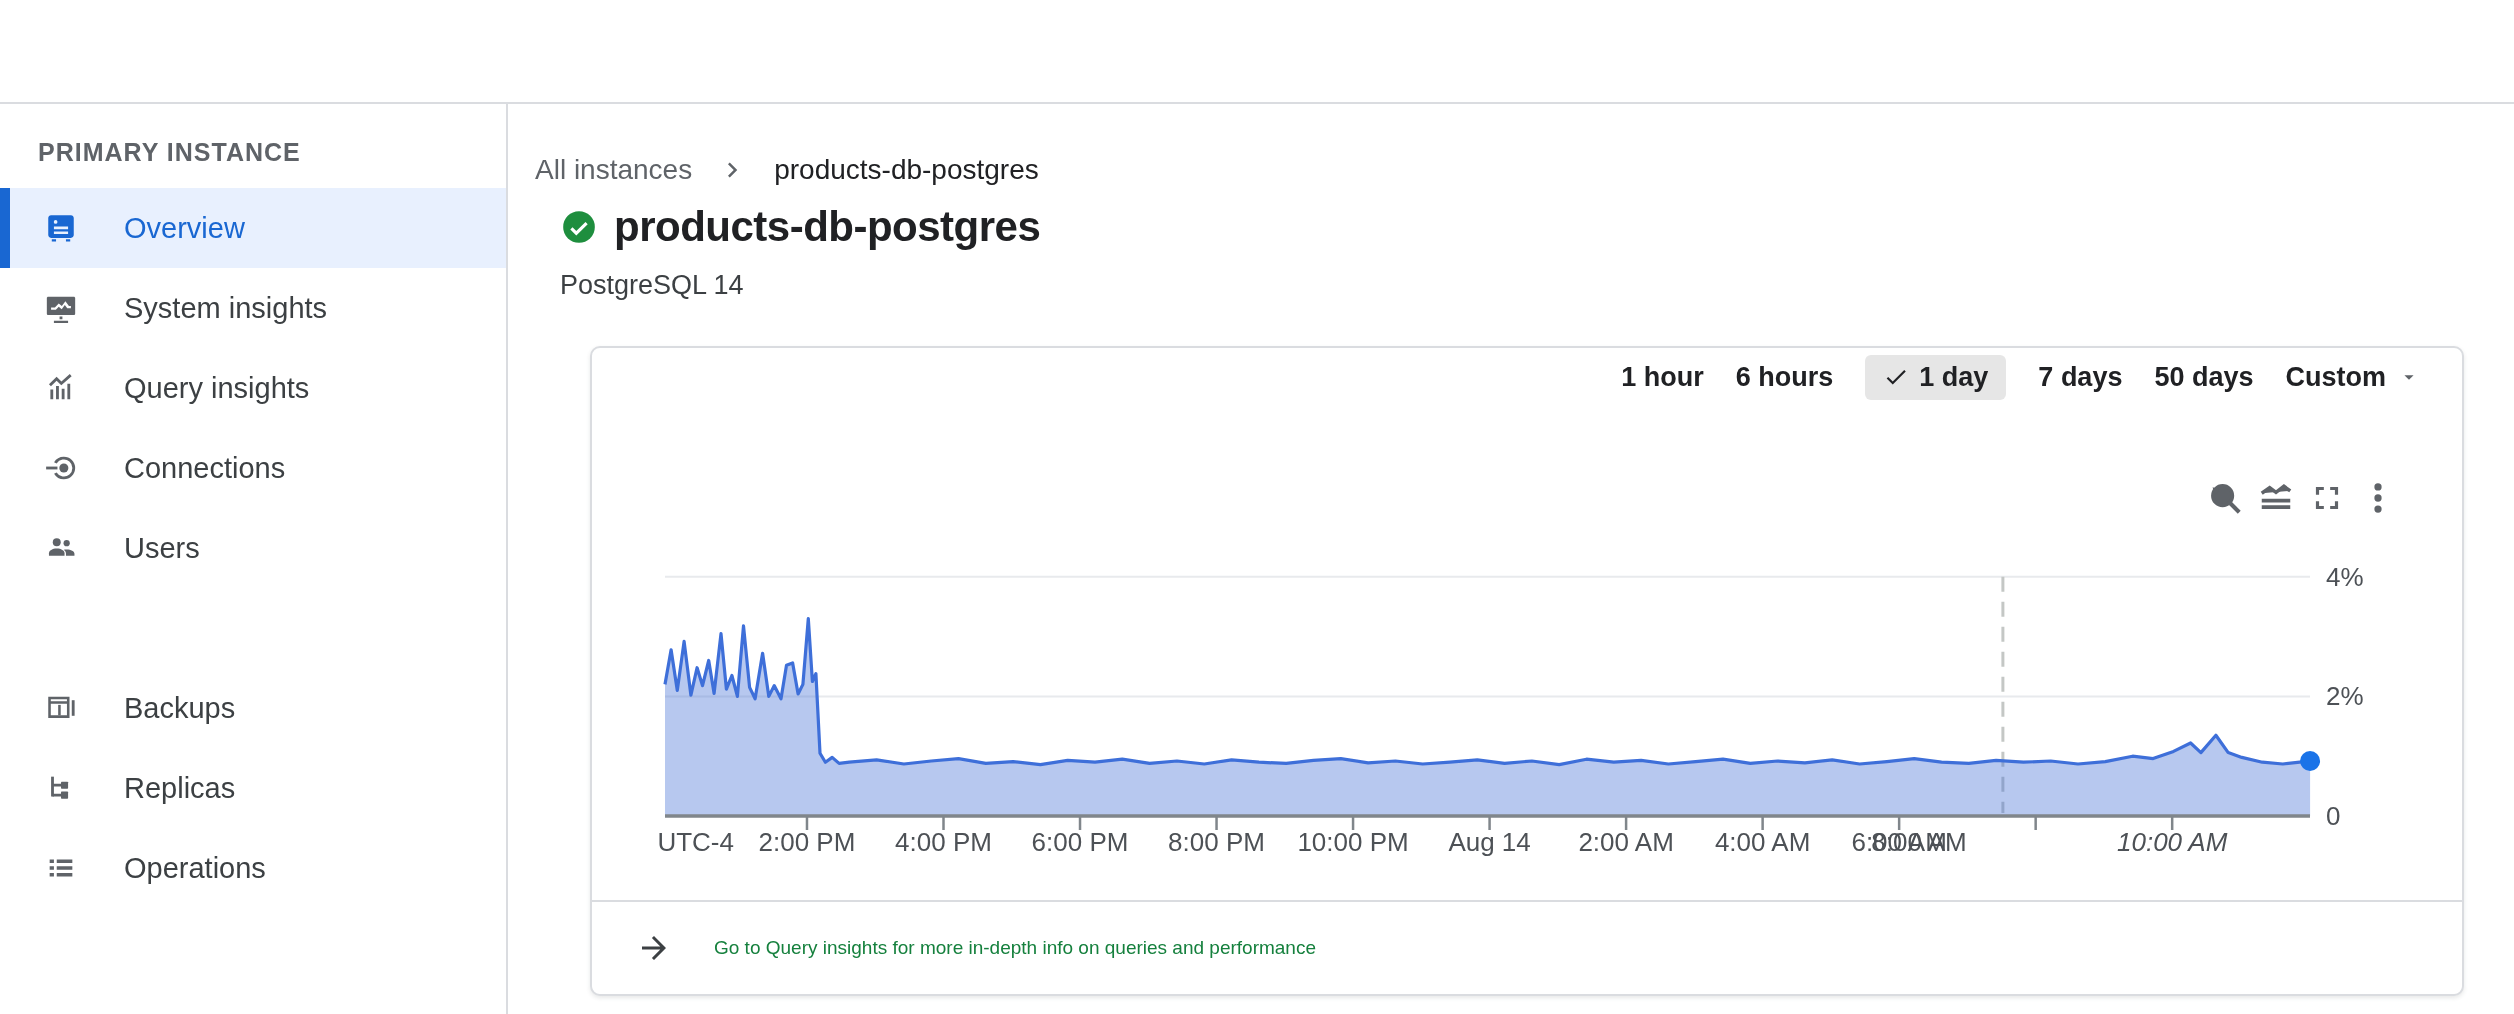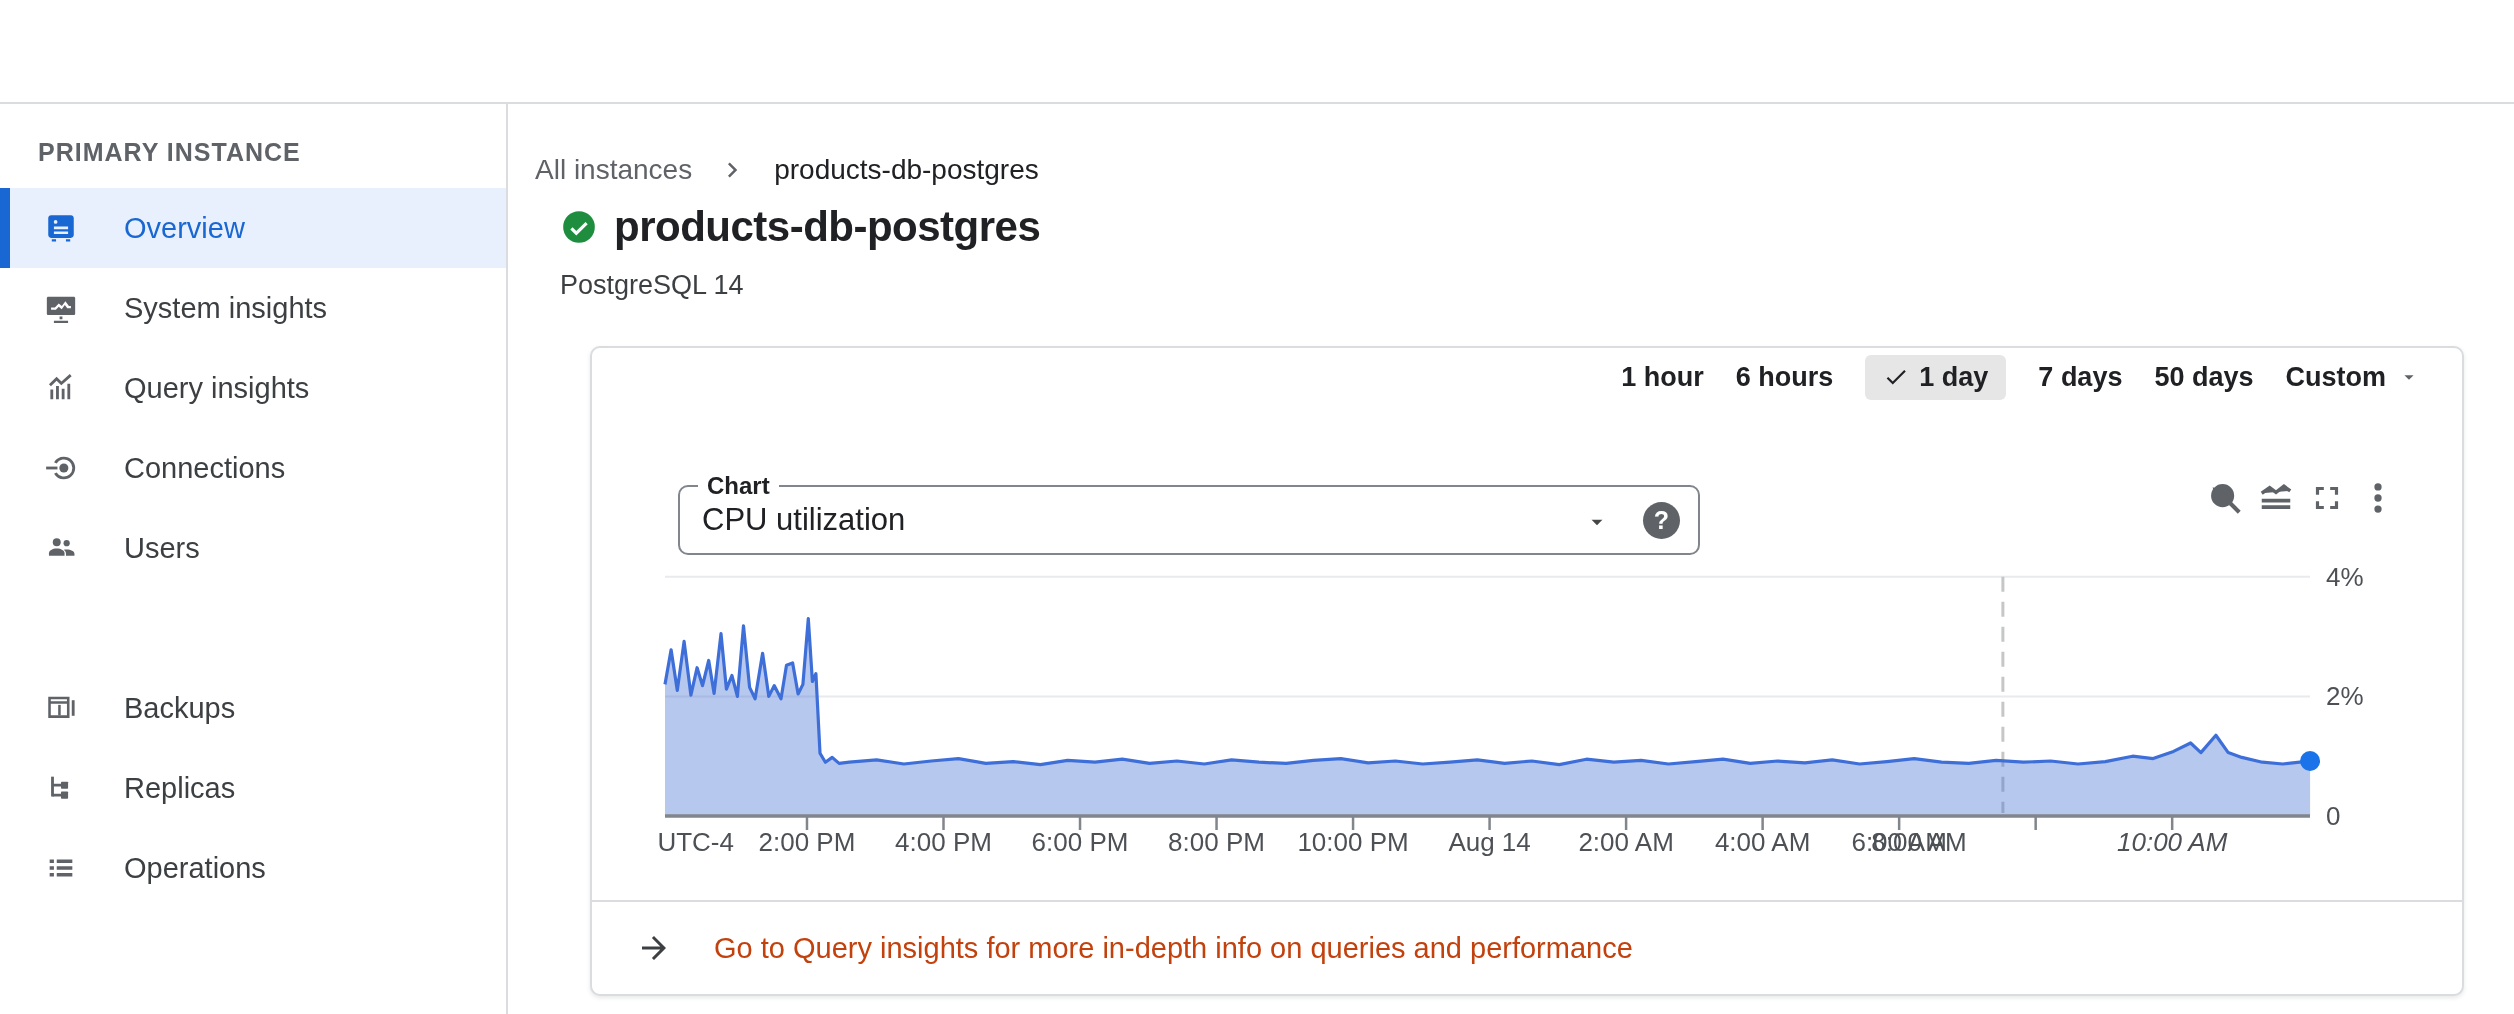--- a/index.html
+++ b/index.html
@@ -64,21 +64,21 @@
 
   
   #chart-svg { position:absolute; left:0; top:0; width:2514px; height:1014px; z-index:2; pointer-events:none; }
   #chart-labels { position:absolute; left:0; top:0; width:2514px; height:1014px; z-index:2; pointer-events:none; }
   #chart-labels .xlab { position:absolute; top:827px; width:160px; text-align:center; font-size:26px; color:#4d5156; }
   #chart-labels .ylab { position:absolute; left:2326px; height:30px; line-height:30px; font-size:26px; color:#4d5156; }
 
   
   .banner { position:absolute; left:592px; top:900px; width:1870px; height:94px; border-top:2px solid #dadce0; display:flex; align-items:center; padding-left:44px; gap:42px; background:#fff; z-index:3; cursor:pointer; border-radius:0 0 10px 10px; }
   .banner svg { width:36px; height:36px; fill:#3c4043; flex:0 0 au.0to; }
-  .banner .btext { font-size:29px; color:#c2410c; }
+  .banner .btext { font-size:19px; color:#15803d; }
 </style>
 </head>
 <body>
 
 <div class="app">
 
   <div class="header"></div>
   <div class="v-divider"></div>
 
   <svg class="logo-icon" viewBox="0 0 48 48">
@@ -237,28 +237,20 @@
     <span class="tr-option">7 days</span>
     <span class="tr-option">50 days</span>
     <span class="tr-custom">
       <span class="tr-option">Custom</span>
       <svg viewBox="0 0 24 24">
           <path d="M7 10l5 5 5-5z"></path>
         </svg>
     </span>
   </div>
 
-  <div class="metric-select">
-    <span class="notch-label">Chart</span>
-    <span class="value">CPU utilization</span>
-    <span class="dd-arrow"><svg viewBox="0 0 24 24">
-          <path d="M7 10l5 5 5-5z"></path>
-        </svg></span>
-    <span class="help-circle">?</span>
-  </div>
 
   <div class="chart-toolbar">
     <span class="ct-icon">
       <svg viewBox="0 0 24 24" fill="none">
           <circle cx="10.5" cy="10.5" r="6.2" stroke-width="2.2"></circle>
           <path d="M15.3 15.3L21 21" stroke-width="2.6"></path>
           <path d="M4.2 5.2l4.4 1.4-3.2 3.4z" stroke="none" style="fill:#5f6368"></path>
         </svg>
     </span>
     <span class="ct-icon">

